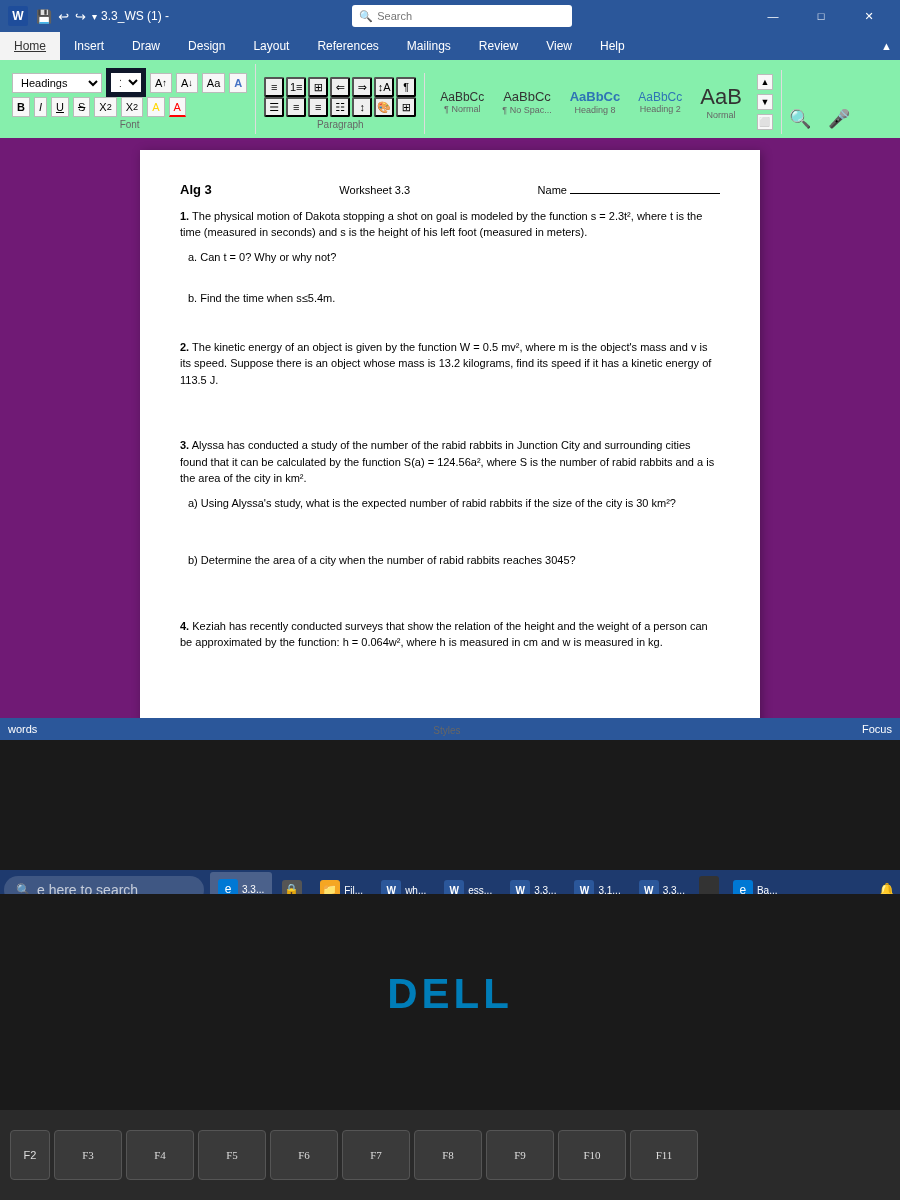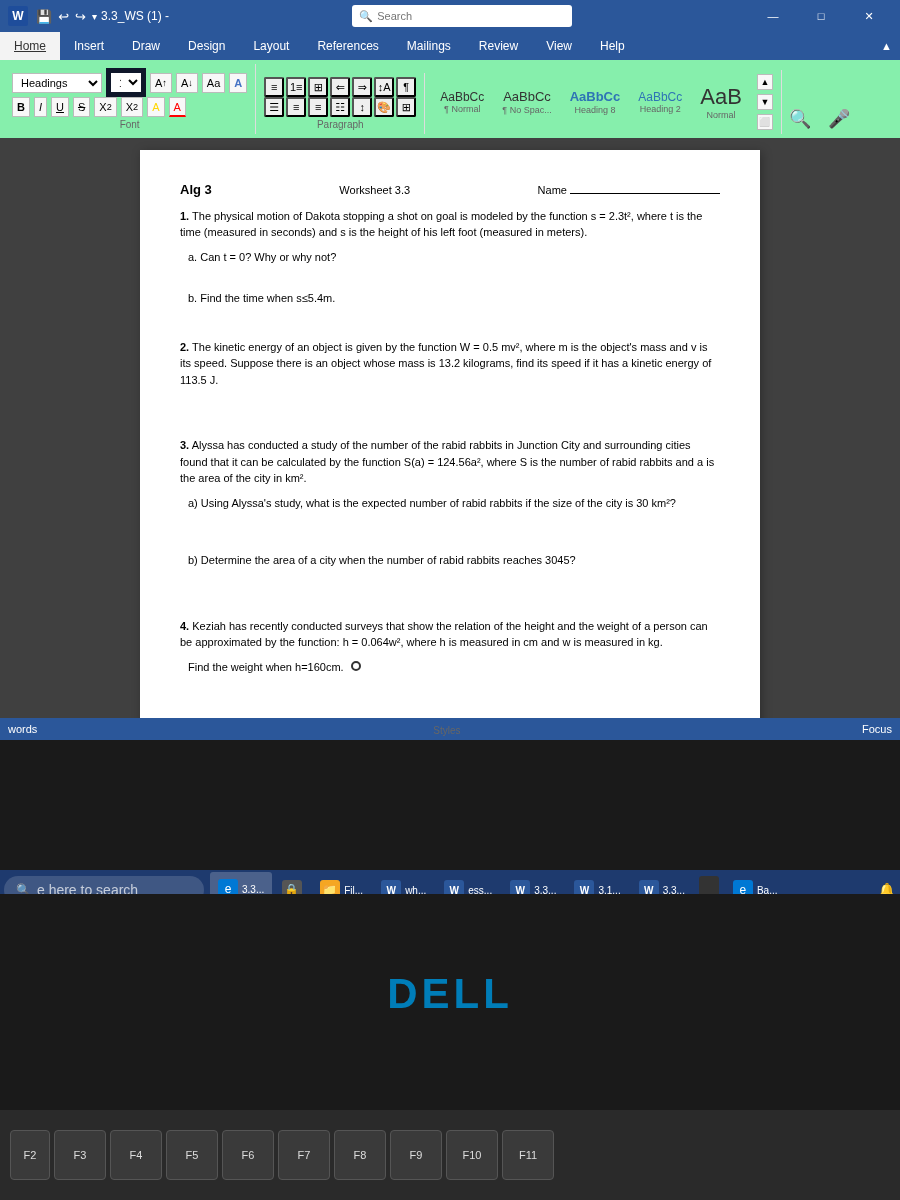--- a/index.html
+++ b/index.html
@@ -171,21 +171,21 @@
       font-size: 9px;
       color: #666;
     }
     .style-item.normal .style-preview { font-size: 12px; }
     .style-item.heading1 .style-preview { font-size: 14px; color: #2e74b5; font-weight: bold; }
     .style-item.heading2 .style-preview { font-size: 13px; color: #2e74b5; }
     .style-item.big-title .style-preview { font-size: 20px; color: #333; }
 
     
     .document-area {
-      background: #404040;
+      background: #701a75;
       flex: 1;
       display: flex;
       justify-content: center;
       padding: 12px;
       overflow-y: auto;
       height: 580px;
     }
     .document-page {
       background: white;
       width: 620px;
@@ -322,21 +322,21 @@
       border: 1px solid #555;
       border-radius: 4px;
       color: #ddd;
       font-size: 10px;
       display: flex;
       align-items: center;
       justify-content: center;
       cursor: pointer;
       height: 50px;
     }
-    .key.f-key { width: 52px; }
+    .key.f-key { width: 68px; font-family: Liberation Serif, serif; }
     .key.fn-key { width: 40px; font-size: 9px; }
     .key-label-top { font-size: 8px; color: #aaa; }
     .key-label-main { font-size: 11px; color: #ddd; }
     .key-inner { display: flex; flex-direction: column; align-items: center; }
 
     
     .status-bar {
       background: #2b579a;
       height: 22px;
       display: flex;
@@ -570,24 +570,20 @@
       </div>
 
       <br><br>
 
       
       <div class="doc-problem">
         <p class="doc-problem-text">
           <strong>4.</strong>
           <span>Keziah has recently conducted surveys that show the relation of the height and the weight of a person can be approximated by the function: h = 0.064w², where h is measured in cm and w is measured in kg.</span>
         </p>
-        <p class="doc-sub-q">
-          <span>Find the weight when h=160cm.</span>
-          <span class="cursor-circle"></span>
-        </p>
       </div>
 
     </div>
   </div>
 
   <div class="status-bar">
     <span style="font-size:11px; color:white;">words</span>
     <div class="status-bar-right">
       <span style="font-size:11px; color:white; cursor:pointer;">Focus</span>
     </div>

